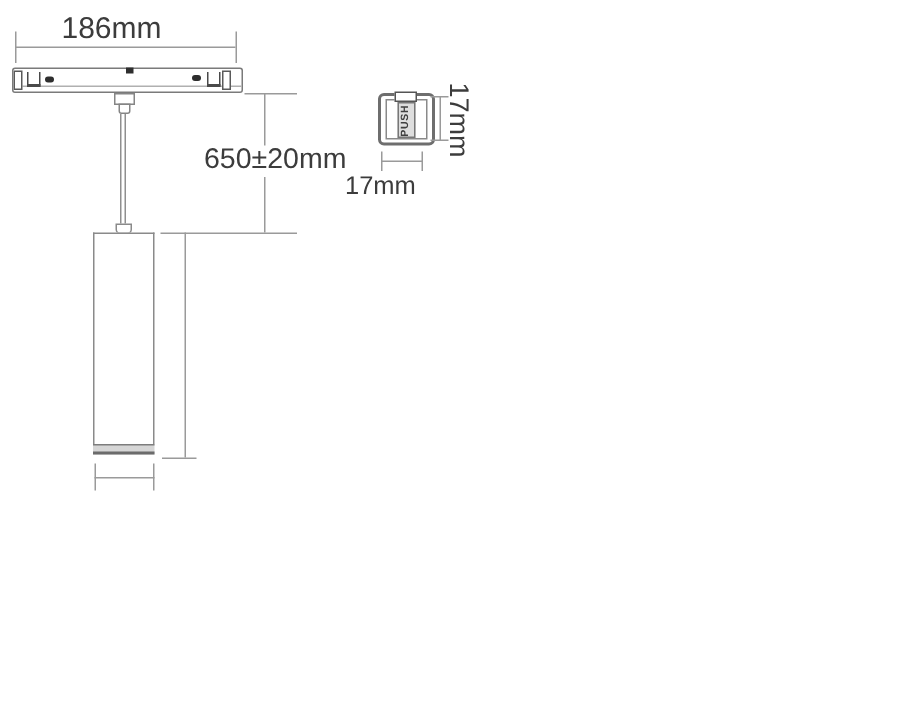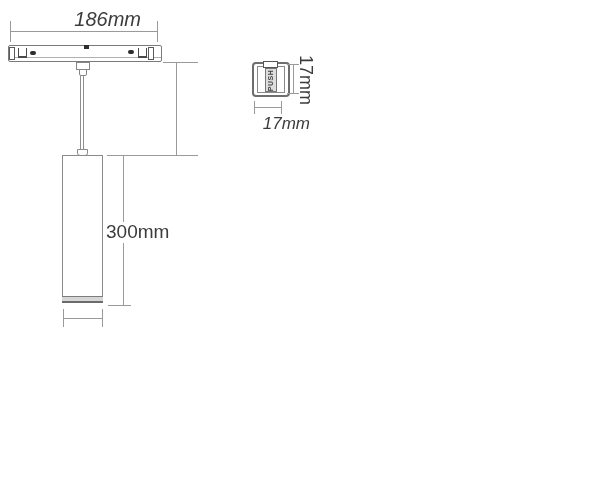--- a/index.html
+++ b/index.html
@@ -20,21 +20,21 @@
   
   .dimtext{
     position:absolute;
     font-size:19px;
     line-height:1.1;
     color:#3c3c3c;
     background:#ffffff;
     white-space:nowrap;
     padding:0 2px;
   }
-  .center{text-align:right;font-style:italic;}
+  .center{text-align:left;}
   
   .bar{border:1px solid #7a7a7a;border-radius:2px;background:#fff;box-sizing:border-box;}
   .clip{
     position:absolute;box-sizing:border-box;
     border-left:1px solid #4a4a4a;border-right:1px solid #4a4a4a;border-bottom:2px solid #4a4a4a;
     background:#fff;
   }
   .cap{position:absolute;box-sizing:border-box;border:1px solid #5a5a5a;background:#fff;}
   .screw{position:absolute;background:#2e2e2e;border-radius:2px;}
   
@@ -87,24 +87,24 @@
   <div class="outline" style="left:79px;top:69px;width:8px;height:7px;border-radius:0 0 2px 2px;"></div>
   <div class="wire" style="left:80px;top:76px;width:4px;height:73px;"></div>
   <div class="grip" style="left:77px;top:149px;width:11px;height:7px;"></div>
 
   <div class="cyl" style="left:62px;top:155px;width:41px;height:141px;"></div>
   <div class="rim" style="left:62px;top:296px;width:41px;height:7px;"></div>
 
   <div class="hline" style="left:163px;top:62px;width:35px;"></div>
   <div class="vline" style="left:176px;top:62px;height:93px;"></div>
   <div class="hline" style="left:107px;top:155px;width:91px;"></div>
+  <div class="dimtext" style="left:134px;top:97px;">650±20mm</div>
 
   <div class="vline" style="left:123px;top:155px;height:150px;"></div>
   <div class="hline" style="left:108px;top:305px;width:23px;"></div>
-  <div class="dimtext" style="left:104px;top:222px;">300mm</div>
 
   <div class="vline" style="left:63px;top:309px;height:18px;"></div>
   <div class="vline" style="left:102px;top:309px;height:18px;"></div>
   <div class="hline" style="left:63px;top:318px;width:40px;"></div>
 
   <div class="adapter-outer" style="left:252px;top:62px;width:38px;height:35px;"></div>
   <div class="adapter-inner" style="left:257px;top:66px;width:28px;height:27px;"></div>
   <div class="notch" style="left:263px;top:61px;width:15px;height:7px;"></div>
   <div class="push-strip" style="left:265px;top:68px;width:12px;height:24px;">
     <span>PUSH</span>

